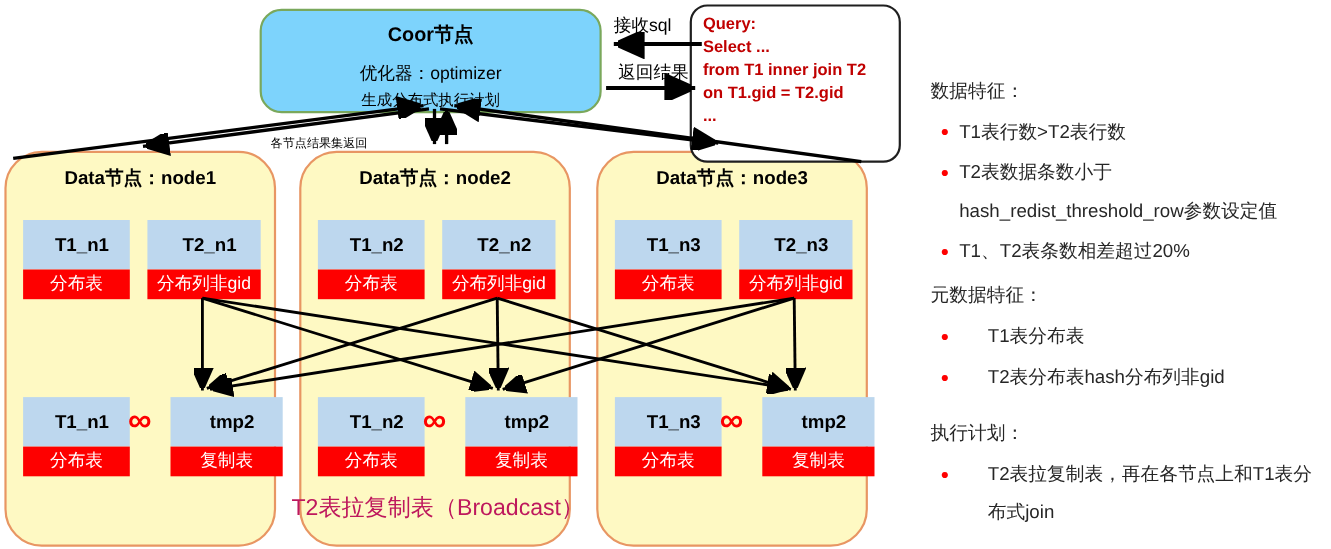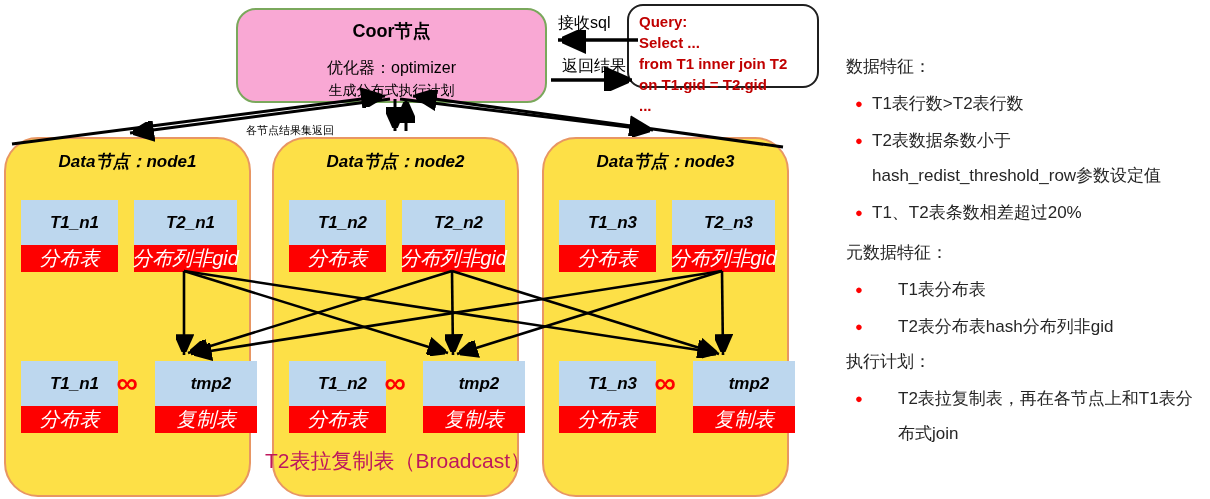--- a/index.html
+++ b/index.html
@@ -4,68 +4,68 @@
 <style>
   html,body{margin:0;padding:0;}
   body{
     width:1210px;height:499px;position:relative;background:#ffffff;
     font-family:"Liberation Sans","DejaVu Sans",sans-serif;
     color:#000;overflow:hidden;
   }
   
   .coor{
     position:absolute;left:236px;top:8px;width:311px;height:95px;
-    background:#f9a8d4;border:2px solid #7aa85c;border-radius:20px;
+    background:#7dd3fc;border:2px solid #7aa85c;border-radius:20px;
     text-align:center;box-sizing:border-box;z-index:2;
   }
   .coor-title{font-size:18px;font-weight:bold;margin-top:9px;line-height:25px;}
   .coor-line2{font-size:16px;line-height:24px;margin-top:12px;}
   .coor-line3{font-size:14px;line-height:21px;}
   
   .query{
-    position:absolute;left:627px;top:4px;width:192px;height:84px;
+    position:absolute;left:627px;top:4px;width:192px;height:144px;
     background:#fff;border:2px solid #1f1f1f;border-radius:16px;
     box-sizing:border-box;padding:5px 10px;z-index:2;
   }
   .query div{font-size:15px;font-weight:bold;color:#c00000;line-height:21px;white-space:nowrap;}
   
   .lbl{position:absolute;font-size:16px;color:#000;z-index:4;}
   .lbl-receive{left:558px;top:13px;width:84px;text-align:left;}
   .lbl-return{left:552px;top:56px;width:84px;text-align:center;}
   .lbl-nodes-return{left:246px;top:123px;font-size:11px;}
   
   .node{
     position:absolute;top:137px;width:247px;height:360px;
-    background:#fde047;border:2px solid #e89663;border-radius:34px;
-    box-sizing:border-box;z-index:1;font-style:italic;
+    background:#fef9c3;border:2px solid #e89663;border-radius:34px;
+    box-sizing:border-box;z-index:1;
   }
   .node1{left:4px;} .node2{left:272px;} .node3{left:542px;}
   .node-title{position:absolute;top:11px;left:0;width:100%;text-align:center;
     font-size:17px;font-weight:bold;}
   .tbl{position:absolute;z-index:2;}
   .t1top{left:15px;top:61px;width:97px;}
   .t2top{left:128px;top:61px;width:103px;border-radius:10px;}
   .t1bot{left:15px;top:222px;width:97px;}
   .tmpbot{left:129px;top:222px;width:102px;margin-left:20px;}
   .tbl-name{height:45px;background:#bdd7ee;display:flex;align-items:center;
     justify-content:center;font-size:17px;font-weight:600;color:#000;padding-left:10px;}
-  .tbl-tag{height:27px;background:#fe0000;color:#fff;font-size:20px;
+  .tbl-tag{height:27px;background:#fe0000;color:#fff;font-size:16px;
     display:flex;align-items:center;justify-content:center;white-space:nowrap;}
   .infinity{position:absolute;left:98px;top:226px;width:46px;height:38px;
     text-align:center;color:#fe0000;font-size:30px;font-weight:bold;
     line-height:36px;z-index:3;}
   
   .caption{position:absolute;left:240px;top:447px;width:316px;text-align:center;
     font-size:21px;color:#be185d;z-index:6;white-space:nowrap;}
   
   svg.arrows{position:absolute;left:0;top:0;z-index:5;pointer-events:none;}
   
   .panel{position:absolute;left:846px;top:49px;width:360px;font-size:17px;
     color:#262626;z-index:2;}
-  .panel-heading{line-height:35px;}
+  .panel-heading{line-height:35px;margin-top:16px;}
   .panel-heading.gap{margin-top:5px;}
   .bullet{display:flex;line-height:35px;margin-top:2px;}
   .bullet .dot{flex:0 0 26px;padding-left:9px;box-sizing:border-box;
     color:#fe0000;font-size:13px;}
   .bullet.wide .dot{flex-basis:52px;}
   .bullet .btxt{flex:1;}
 </style>
 </head>
 <body>
 

